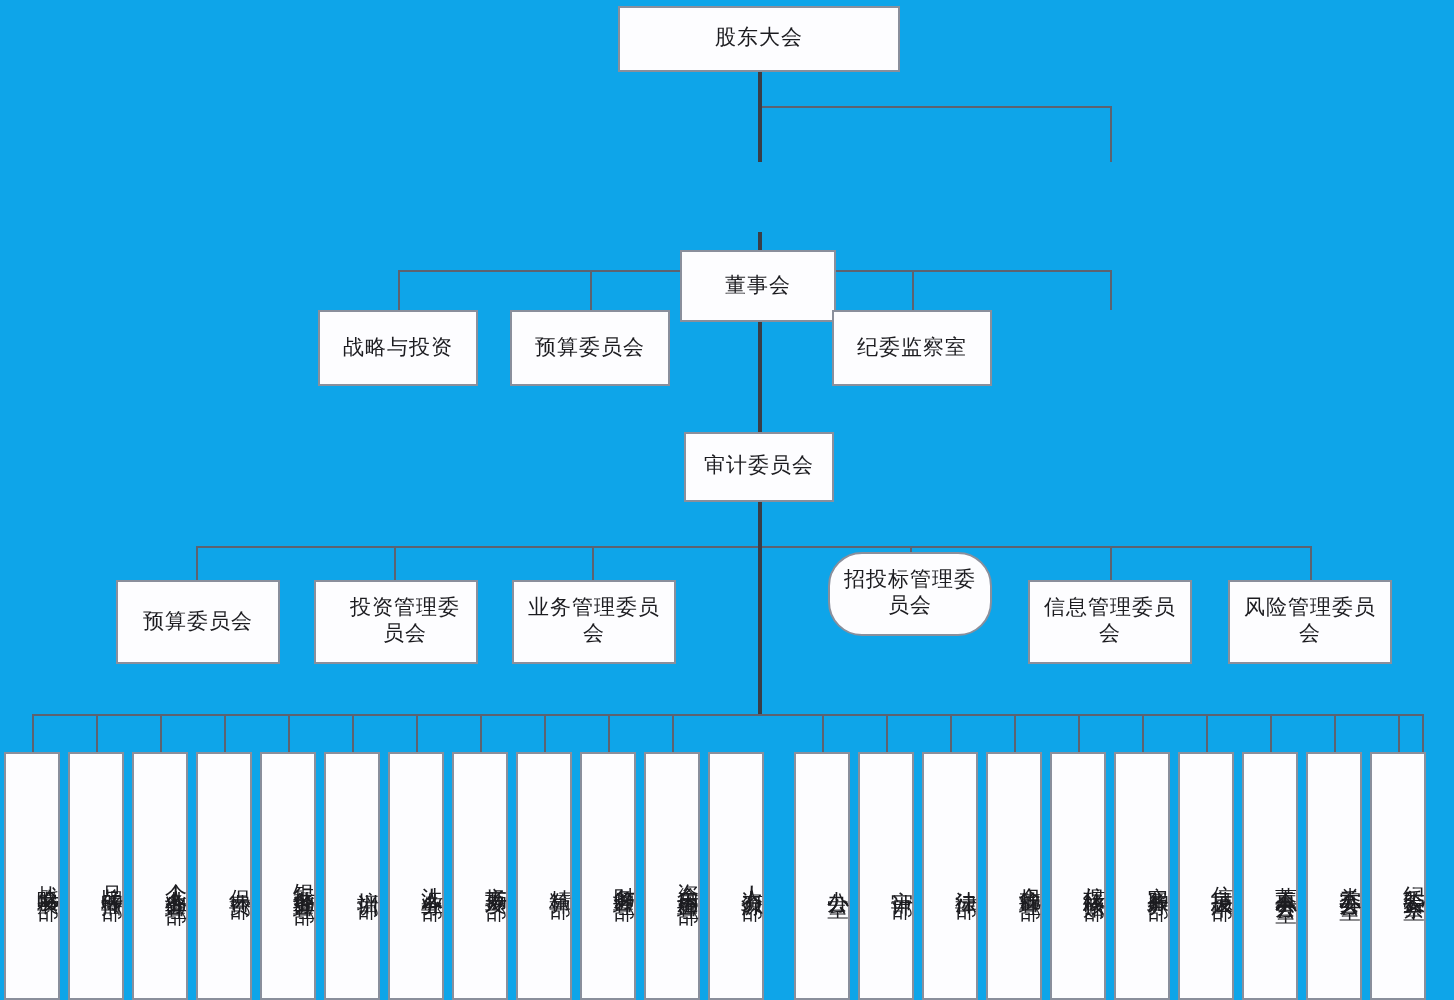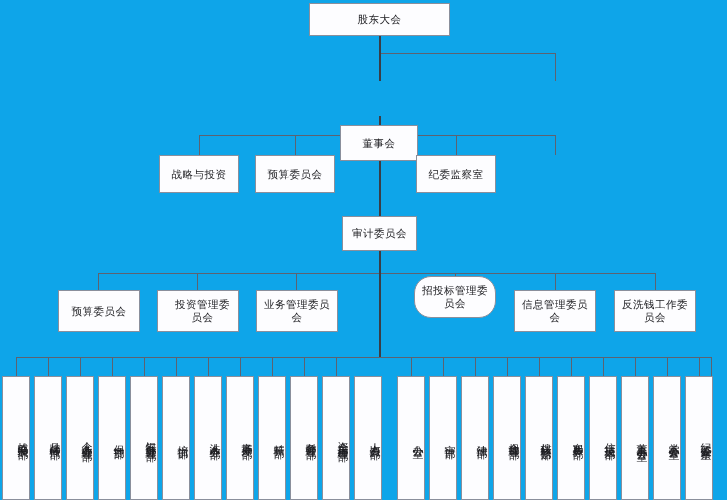--- a/index.html
+++ b/index.html
@@ -115,21 +115,21 @@
   <div class="box h" style="left:256px; top:290px; width:82px; height:42px;">
     <span>业务管理委员会</span>
   </div>
   <div class="box h" style="left:414px; top:276px; width:82px; height:42px;border-radius:17px;">
     <span>招投标管理委员会</span>
   </div>
   <div class="box h" style="left:514px; top:290px; width:82px; height:42px;">
     <span>信息管理委员会</span>
   </div>
   <div class="box h" style="left:614px; top:290px; width:82px; height:42px;">
-    <span>反洗钱工作委员会</span>
+    <span>风险管理委员会</span>
   </div>
 
   <div class="ln v" style="left:16px;  top:357px; height:19px;"></div>
   <div class="ln v" style="left:48px;  top:357px; height:19px;"></div>
   <div class="ln v" style="left:80px;  top:357px; height:19px;"></div>
   <div class="ln v" style="left:112px; top:357px; height:19px;"></div>
   <div class="ln v" style="left:144px; top:357px; height:19px;"></div>
   <div class="ln v" style="left:176px; top:357px; height:19px;"></div>
   <div class="ln v" style="left:208px; top:357px; height:19px;"></div>
   <div class="ln v" style="left:240px; top:357px; height:19px;"></div>

